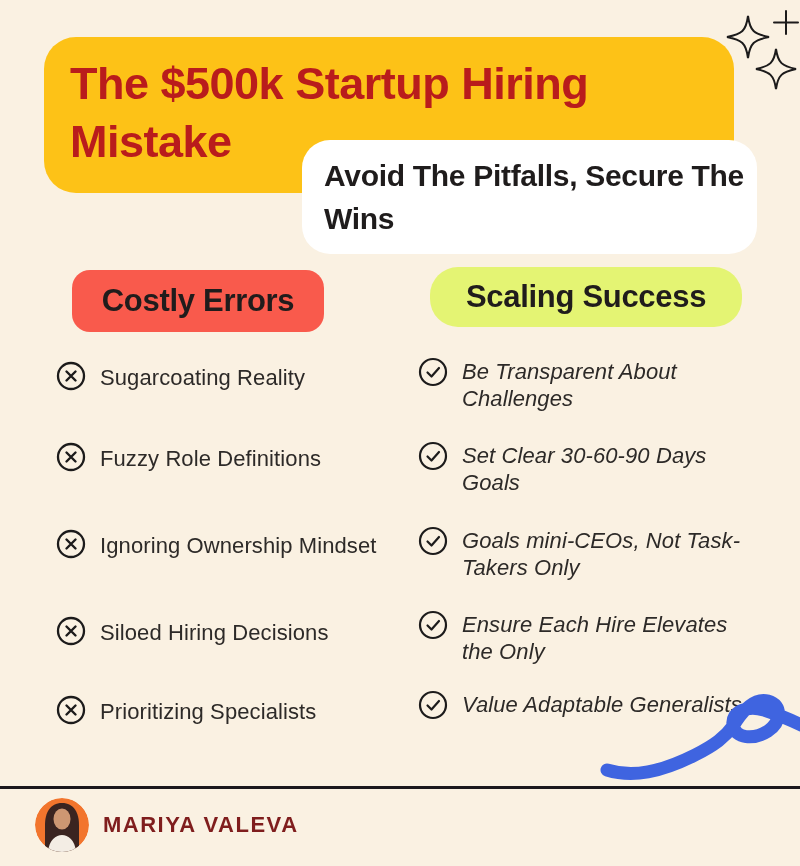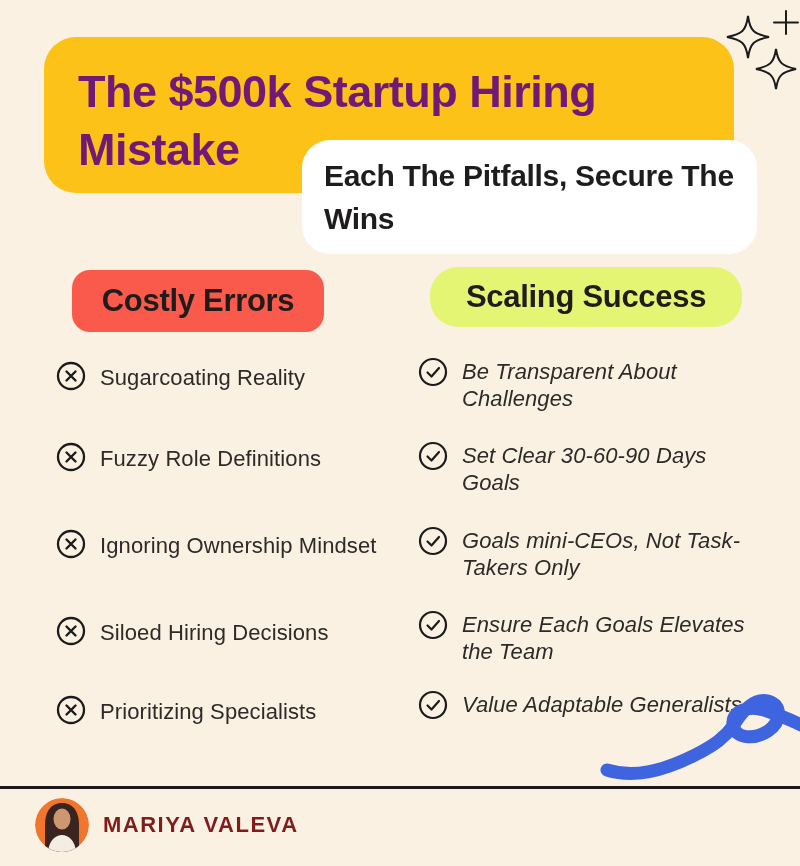--- a/index.html
+++ b/index.html
@@ -8,22 +8,22 @@
     position:relative; width:800px; height:866px; margin:0 auto;
     background:#faf1e2; overflow:hidden;
   }
   
   .title-box{
     position:absolute; left:44px; top:37px; width:690px; height:156px;
     background:#fdc217; border-radius:32px;
     box-sizing:border-box; padding:14px 10px 0 22px;
   }
   .title-text{
-    font-size:45px; line-height:58px; font-weight:800; color:#701a75;
-    letter-spacing:-0.5px; margin:12px;
+    font-size:45px; line-height:58px; font-weight:800; color:#b91c1c;
+    letter-spacing:-0.5px; margin:4px;
   }
   .subtitle-box{
     position:absolute; left:302px; top:140px; width:455px; height:114px;
     background:#ffffff; border-radius:28px;
     box-sizing:border-box; padding:14px 6px 0 22px;
   }
   .subtitle-text{
     font-size:30px; line-height:43px; font-weight:800; color:#1f1c1c;
     letter-spacing:-0.3px; margin:0;
   }
@@ -66,21 +66,21 @@
 </style>
 </head>
 <body>
 
 <div class="canvas">
 
   <div class="title-box">
     <h1 class="title-text">The $500k Startup Hiring Mistake</h1>
   </div>
   <div class="subtitle-box">
-    <h2 class="subtitle-text">Each The Pitfalls, Secure The Wins</h2>
+    <h2 class="subtitle-text">Avoid The Pitfalls, Secure The Wins</h2>
   </div>
 
   <svg class="sparkles" viewBox="0 0 82 112">
     <path d="M30,12 C32,27 36,30 51,33 C36,36 32,39 30,54 C28,39 24,36 9,33 C24,30 28,27 30,12 Z" fill="none" stroke="#1c1b1b" stroke-width="2"></path>
     <path d="M68,7 L68,30 M56,18.5 L80,18.5" fill="none" stroke="#1c1b1b" stroke-width="2" stroke-linecap="round"></path>
     <path d="M58,45 C60,59 64,62 78,65 C64,68 60,71 58,85 C56,71 52,68 38,65 C52,62 56,59 58,45 Z" fill="none" stroke="#1c1b1b" stroke-width="2"></path>
   </svg>
 
   <div class="badge badge-success">
     <span>Scaling Success</span>
@@ -156,21 +156,21 @@
         <path d="M9.5,15.5 L13.5,19.5 L21,11" fill="none" stroke="#1c1b1b" stroke-width="2.2" stroke-linecap="round" stroke-linejoin="round"></path>
       </svg>
       <div class="txt">Goals mini-CEOs, Not Task-Takers Only</div>
     </div>
 
     <div class="row su-3">
       <svg class="icon" viewBox="0 0 30 30">
         <circle cx="15" cy="15" r="13" fill="none" stroke="#1c1b1b" stroke-width="2.2"></circle>
         <path d="M9.5,15.5 L13.5,19.5 L21,11" fill="none" stroke="#1c1b1b" stroke-width="2.2" stroke-linecap="round" stroke-linejoin="round"></path>
       </svg>
-      <div class="txt">Ensure Each Goals Elevates the Team</div>
+      <div class="txt">Ensure Each Hire Elevates the Only</div>
     </div>
 
     <div class="row su-4">
       <svg class="icon" viewBox="0 0 30 30">
         <circle cx="15" cy="15" r="13" fill="none" stroke="#1c1b1b" stroke-width="2.2"></circle>
         <path d="M9.5,15.5 L13.5,19.5 L21,11" fill="none" stroke="#1c1b1b" stroke-width="2.2" stroke-linecap="round" stroke-linejoin="round"></path>
       </svg>
       <div class="txt">Value Adaptable Generalists</div>
     </div>
   </div>

